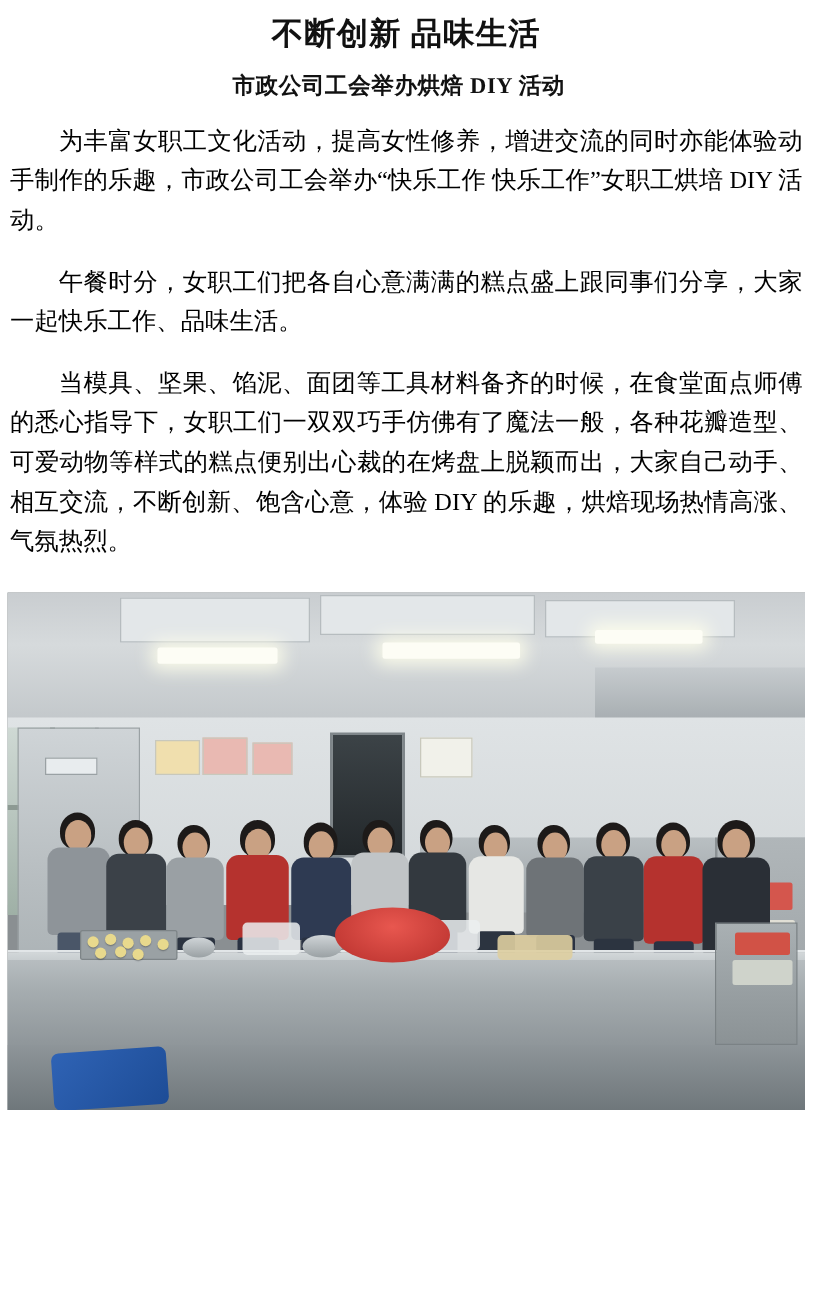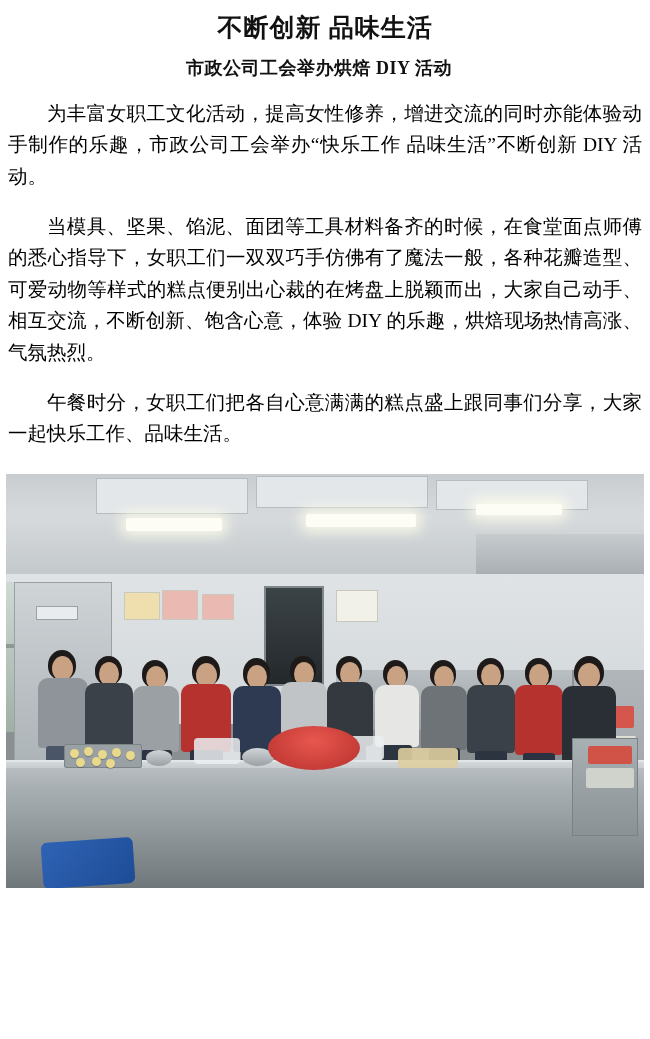--- a/index.html
+++ b/index.html
@@ -229,23 +229,23 @@
 </style>
 </head>
 <body>
 
 <div class="page">
 
   <h1 class="article-title">不断创新  品味生活</h1>
   <h2 class="article-subtitle">市政公司工会举办烘焙 DIY 活动</h2>
 
   <div class="body-text">
-    <p class="para">为丰富女职工文化活动，提高女性修养，增进交流的同时亦能体验动手制作的乐趣，市政公司工会举办“快乐工作  品味生活”不断创新 DIY 活动。</p>
+    <p class="para">为丰富女职工文化活动，提高女性修养，增进交流的同时亦能体验动手制作的乐趣，市政公司工会举办“快乐工作  快乐工作”女职工烘培 DIY 活动。</p>
+    <p class="para">午餐时分，女职工们把各自心意满满的糕点盛上跟同事们分享，大家一起快乐工作、品味生活。</p>
     <p class="para">当模具、坚果、馅泥、面团等工具材料备齐的时候，在食堂面点师傅的悉心指导下，女职工们一双双巧手仿佛有了魔法一般，各种花瓣造型、可爱动物等样式的糕点便别出心裁的在烤盘上脱颖而出，大家自己动手、相互交流，不断创新、饱含心意，体验 DIY 的乐趣，烘焙现场热情高涨、气氛热烈。</p>
-    <p class="para">午餐时分，女职工们把各自心意满满的糕点盛上跟同事们分享，大家一起快乐工作、品味生活。</p>
   </div>
 
   <div class="photo-wrap">
     <div class="photo">
 
       <div class="ceiling"></div>
       <div class="ceiling-panel" style="left:90px;top:4px;width:150px;height:34px;"></div>
       <div class="ceiling-panel" style="left:250px;top:2px;width:170px;height:30px;"></div>
       <div class="ceiling-panel" style="left:430px;top:6px;width:150px;height:28px;"></div>
       <div class="light-panel" style="left:120px;top:44px;width:96px;height:13px;"></div>

